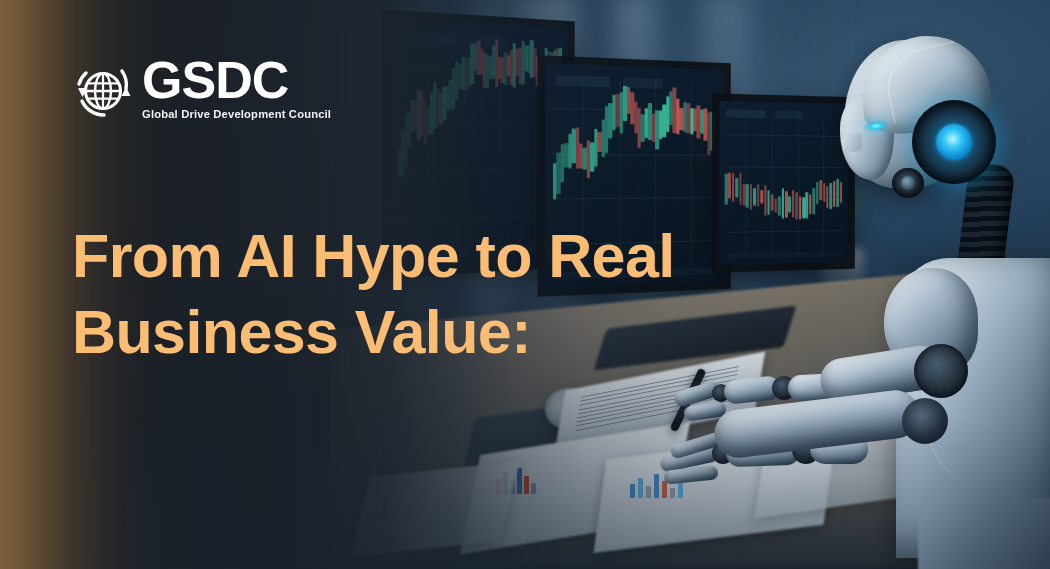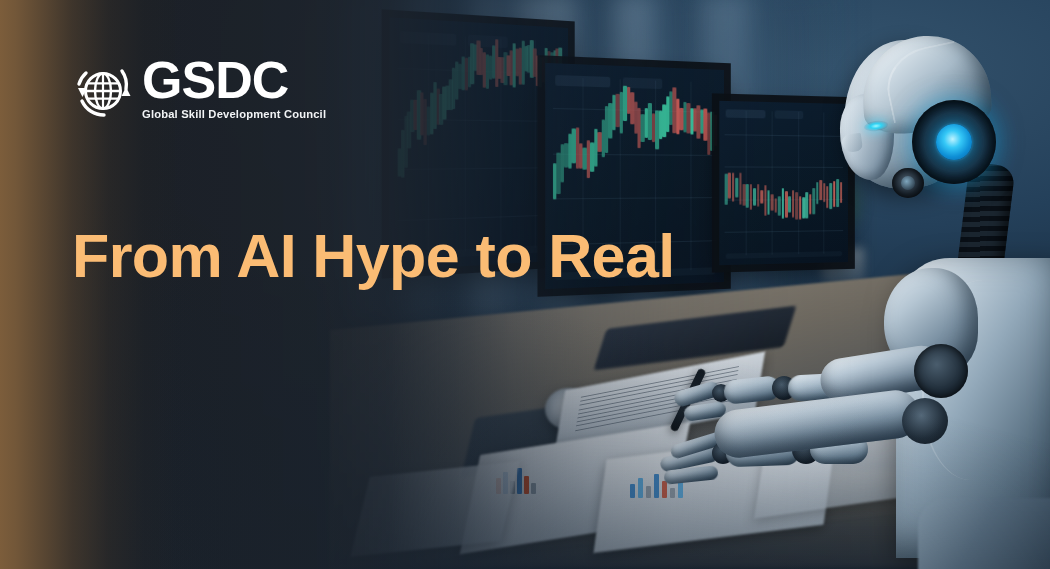--- a/index.html
+++ b/index.html
@@ -786,24 +786,25 @@
             <ellipse rx="8" ry="17.5" fill="none" stroke="#ffffff" stroke-width="2.4"></ellipse>
             <line x1="-17.5" y1="0" x2="17.5" y2="0" stroke="#ffffff" stroke-width="2.4"></line>
             <path d="M-16.2 -7.6 H16.2" stroke="#ffffff" stroke-width="2.2" fill="none"></path>
             <path d="M-16.2 7.6 H16.2" stroke="#ffffff" stroke-width="2.2" fill="none"></path>
             <line x1="0" y1="-17.5" x2="0" y2="17.5" stroke="#ffffff" stroke-width="2.2"></line>
           </g>
         </svg>
       </div>
       <div class="logo-text">
         <div class="logo-word">GSDC</div>
-        <div class="logo-tag">Global Skill Development Council</div>
+        <div class="logo-tag">Global Drive Development Council</div>
       </div>
     </div>
 
     <h1 class="headline">
       <span class="ln">From AI Hype to Real</span>
+      <span class="ln">Business Value:</span>
     </h1>
 
 
 
   </div>
 </div>
 
 </body></html>

